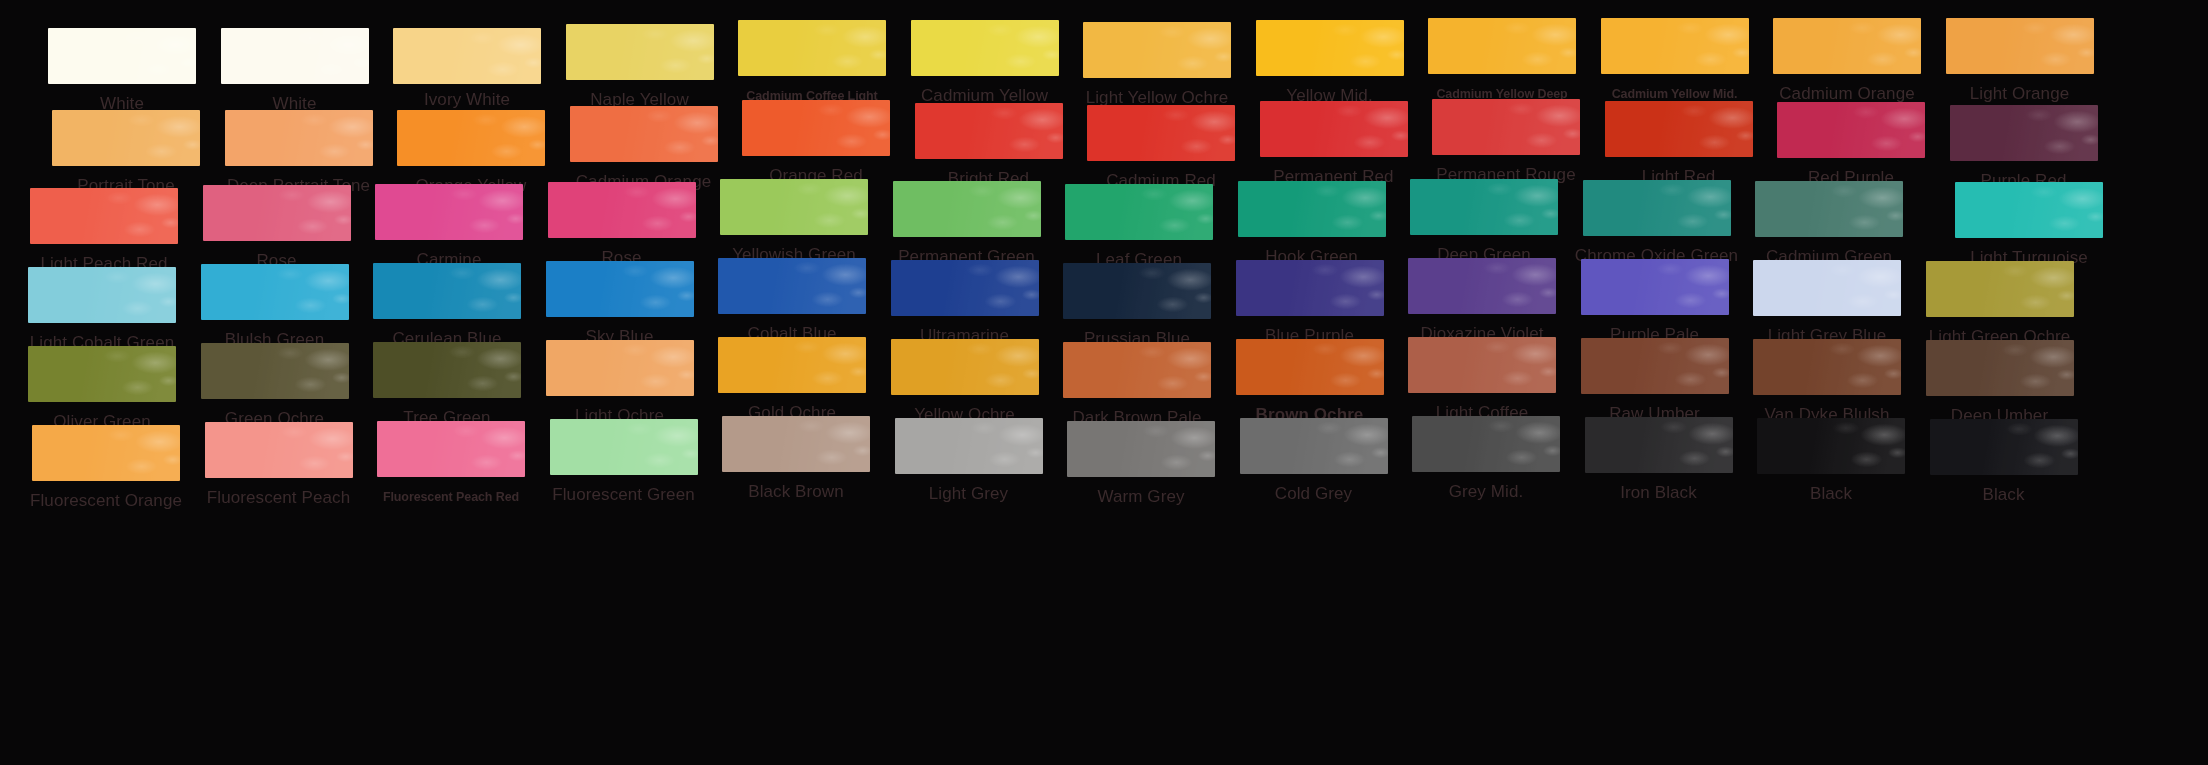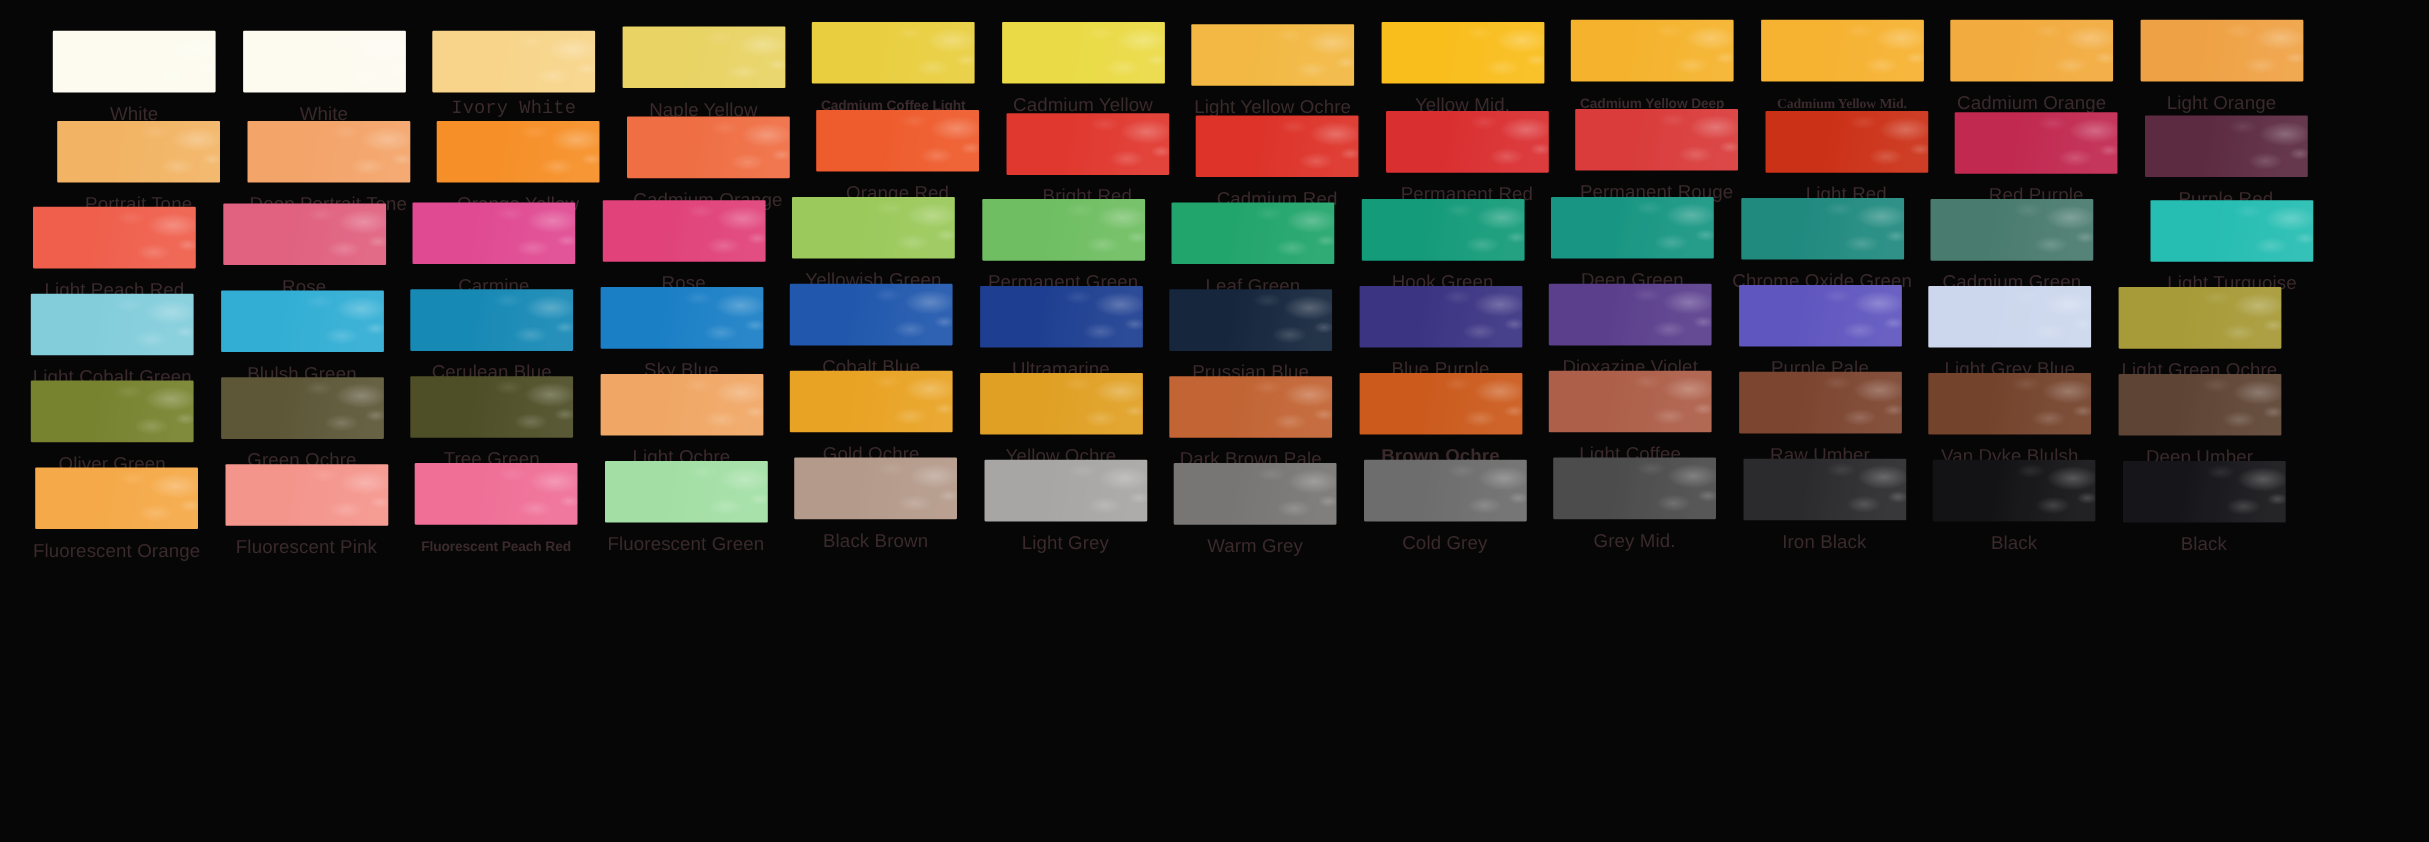--- a/index.html
+++ b/index.html
@@ -99,21 +99,21 @@
         <div class="swatch-cell" style="left: 38px;">
           <div class="swatch-chip" title="White" style="background: rgb(253, 251, 239); top: 0px;"></div>
           <div class="swatch-label" style="top: 66px;">White</div>
         </div>
         <div class="swatch-cell" style="left: 210.5px;">
           <div class="swatch-chip" title="White" style="background: rgb(253, 250, 240); top: 0px;"></div>
           <div class="swatch-label" style="top: 66px;">White</div>
         </div>
         <div class="swatch-cell" style="left: 383px;">
           <div class="swatch-chip" title="Ivory White" style="background: rgb(247, 212, 137); top: 0px;"></div>
-          <div class="swatch-label" style="top: 62px; font-family: Liberation Mono, monospace;">Ivory White</div>
+          <div class="swatch-label" style="top: 62px;">Ivory White</div>
         </div>
         <div class="swatch-cell" style="left: 555.5px;">
           <div class="swatch-chip" title="Naple Yellow" style="background: rgb(232, 211, 100); top: -4px;"></div>
           <div class="swatch-label" style="top: 62px;">Naple Yellow</div>
         </div>
         <div class="swatch-cell" style="left: 728px;">
           <div class="swatch-chip" title="Cadmium Yellow Light" style="background: rgb(233, 206, 63); top: -8px;"></div>
           <div class="swatch-label tiny" style="top: 58px;">Cadmium Coffee Light</div>
         </div>
         <div class="swatch-cell" style="left: 900.5px;">
@@ -125,21 +125,21 @@
           <div class="swatch-label" style="top: 60px;">Light Yellow Ochre</div>
         </div>
         <div class="swatch-cell" style="left: 1245.5px;">
           <div class="swatch-chip" title="Yellow Mid." style="background: rgb(249, 189, 28); top: -8px;"></div>
           <div class="swatch-label" style="top: 58px;">Yellow Mid.</div>
         </div>
         <div class="swatch-cell" style="left: 1418px;">
           <div class="swatch-chip" title="Cadmium Yellow Deep" style="background: rgb(245, 179, 45); top: -10px;"></div>
           <div class="swatch-label tiny" style="top: 56px;">Cadmium Yellow Deep</div>
         </div>
-        <div class="swatch-cell" style="left: 1590.5px; font-family: Liberation Serif, serif;">
+        <div class="swatch-cell" style="left: 1590.5px;">
           <div class="swatch-chip" title="Cadmium Yellow Mid." style="background: rgb(246, 178, 49); top: -10px;"></div>
           <div class="swatch-label tiny" style="top: 56px;">Cadmium Yellow Mid.</div>
         </div>
         <div class="swatch-cell" style="left: 1763px;">
           <div class="swatch-chip" title="Cadmium Orange" style="background: rgb(242, 171, 62); top: -10px;"></div>
           <div class="swatch-label" style="top: 56px;">Cadmium Orange</div>
         </div>
         <div class="swatch-cell" style="left: 1935.5px;">
           <div class="swatch-chip" title="Light Orange" style="background: rgb(239, 162, 69); top: -10px;"></div>
           <div class="swatch-label" style="top: 56px;">Light Orange</div>
@@ -345,21 +345,21 @@
           <div class="swatch-label" style="top: 60px;">Deep Umber</div>
         </div>
       </div>
       <div class="swatch-row" style="top: 425px;">
         <div class="swatch-cell" style="left: 22px;">
           <div class="swatch-chip" title="Fluorescent Orange" style="background: rgb(245, 169, 72); top: 0px;"></div>
           <div class="swatch-label" style="top: 66px;">Fluorescent Orange</div>
         </div>
         <div class="swatch-cell" style="left: 194.5px;">
           <div class="swatch-chip" title="Fluorescent Pink" style="background: rgb(244, 149, 140); top: -3px;"></div>
-          <div class="swatch-label" style="top: 63px;">Fluorescent Pink</div>
+          <div class="swatch-label" style="top: 63px;">Fluorescent Peach</div>
         </div>
         <div class="swatch-cell" style="left: 367px;">
           <div class="swatch-chip" title="Fluorescent Peach Red" style="background: rgb(239, 111, 151); top: -4px;"></div>
           <div class="swatch-label tiny" style="top: 62px;">Fluorescent Peach Red</div>
         </div>
         <div class="swatch-cell" style="left: 539.5px;">
           <div class="swatch-chip" title="Fluorescent Green" style="background: rgb(163, 223, 165); top: -6px;"></div>
           <div class="swatch-label" style="top: 60px;">Fluorescent Green</div>
         </div>
         <div class="swatch-cell" style="left: 712px;">

